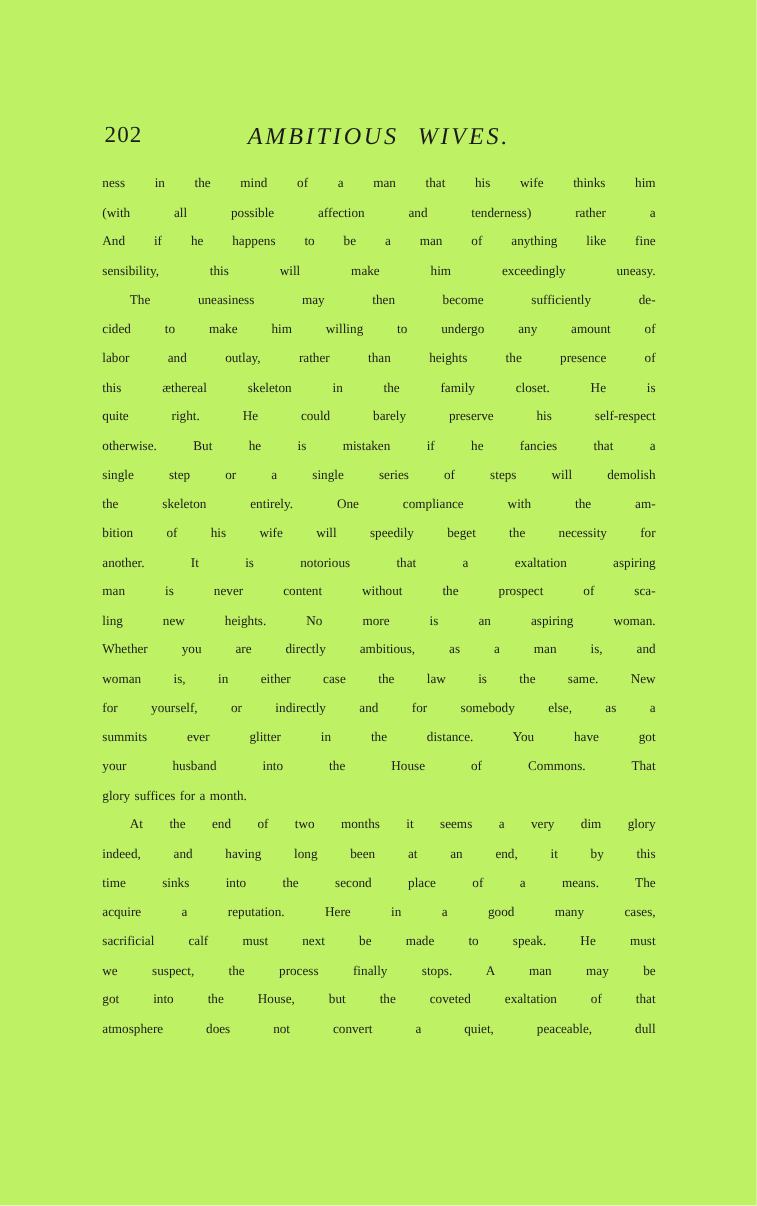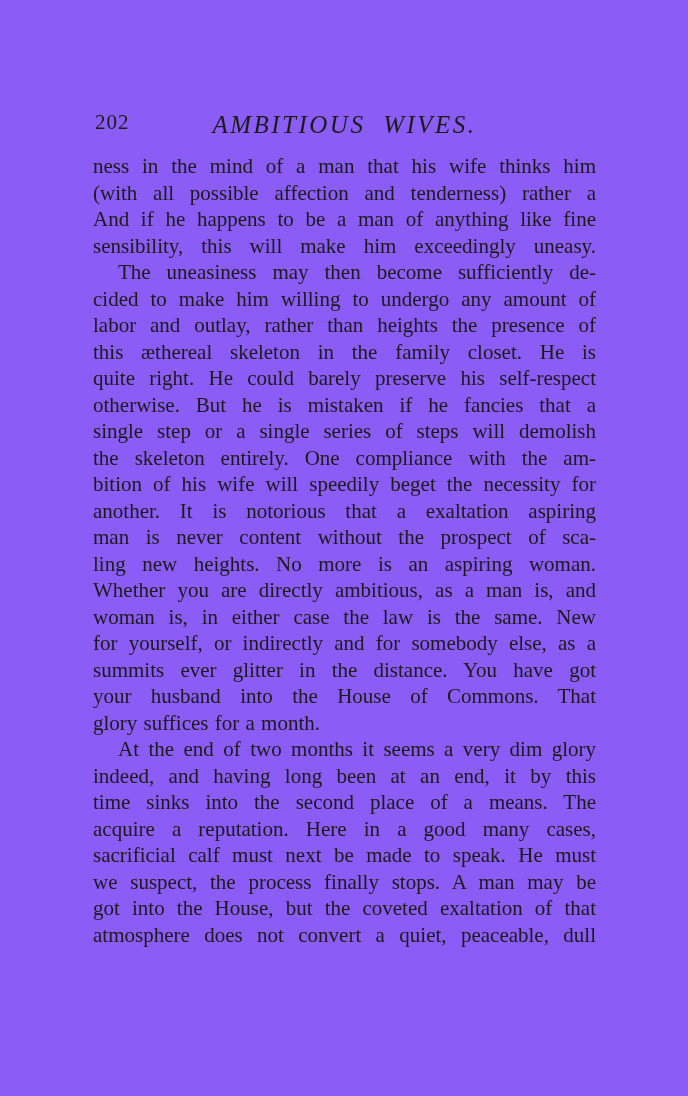--- a/index.html
+++ b/index.html
@@ -4,21 +4,21 @@
 <style>
   html, body {
     margin: 0;
     padding: 0;
     background: #ffffff;
   }
   .scan-page {
     position: relative;
     width: 688px;
     height: 1096px;
-    background: #8b5cf6;
+    background: #bef264;
     color: #1b1b1b;
     font-family: "Liberation Serif", "DejaVu Serif", serif;
     overflow: hidden;
     box-sizing: border-box;
   }
   .text-column {
     position: absolute;
     left: 93px;
     top: 110px;
     width: 503px;
@@ -35,26 +35,26 @@
     font-size: 21px;
     letter-spacing: 1px;
   }
   .running-title {
     position: absolute;
     left: 0;
     right: 0;
     top: 1px;
     text-align: center;
     font-style: italic;
-    font-size: 25px;
+    font-size: 22px;
     letter-spacing: 2.5px;
     word-spacing: 9px;
   }
   .body-text {
-    font-size: 21px;
+    font-size: 12px;
     line-height: 26.5px;
   }
   .para {
     margin: 0;
   }
   .line {
     text-align: justify;
     text-align-last: justify;
     word-spacing: 1px;
     white-space: nowrap;

